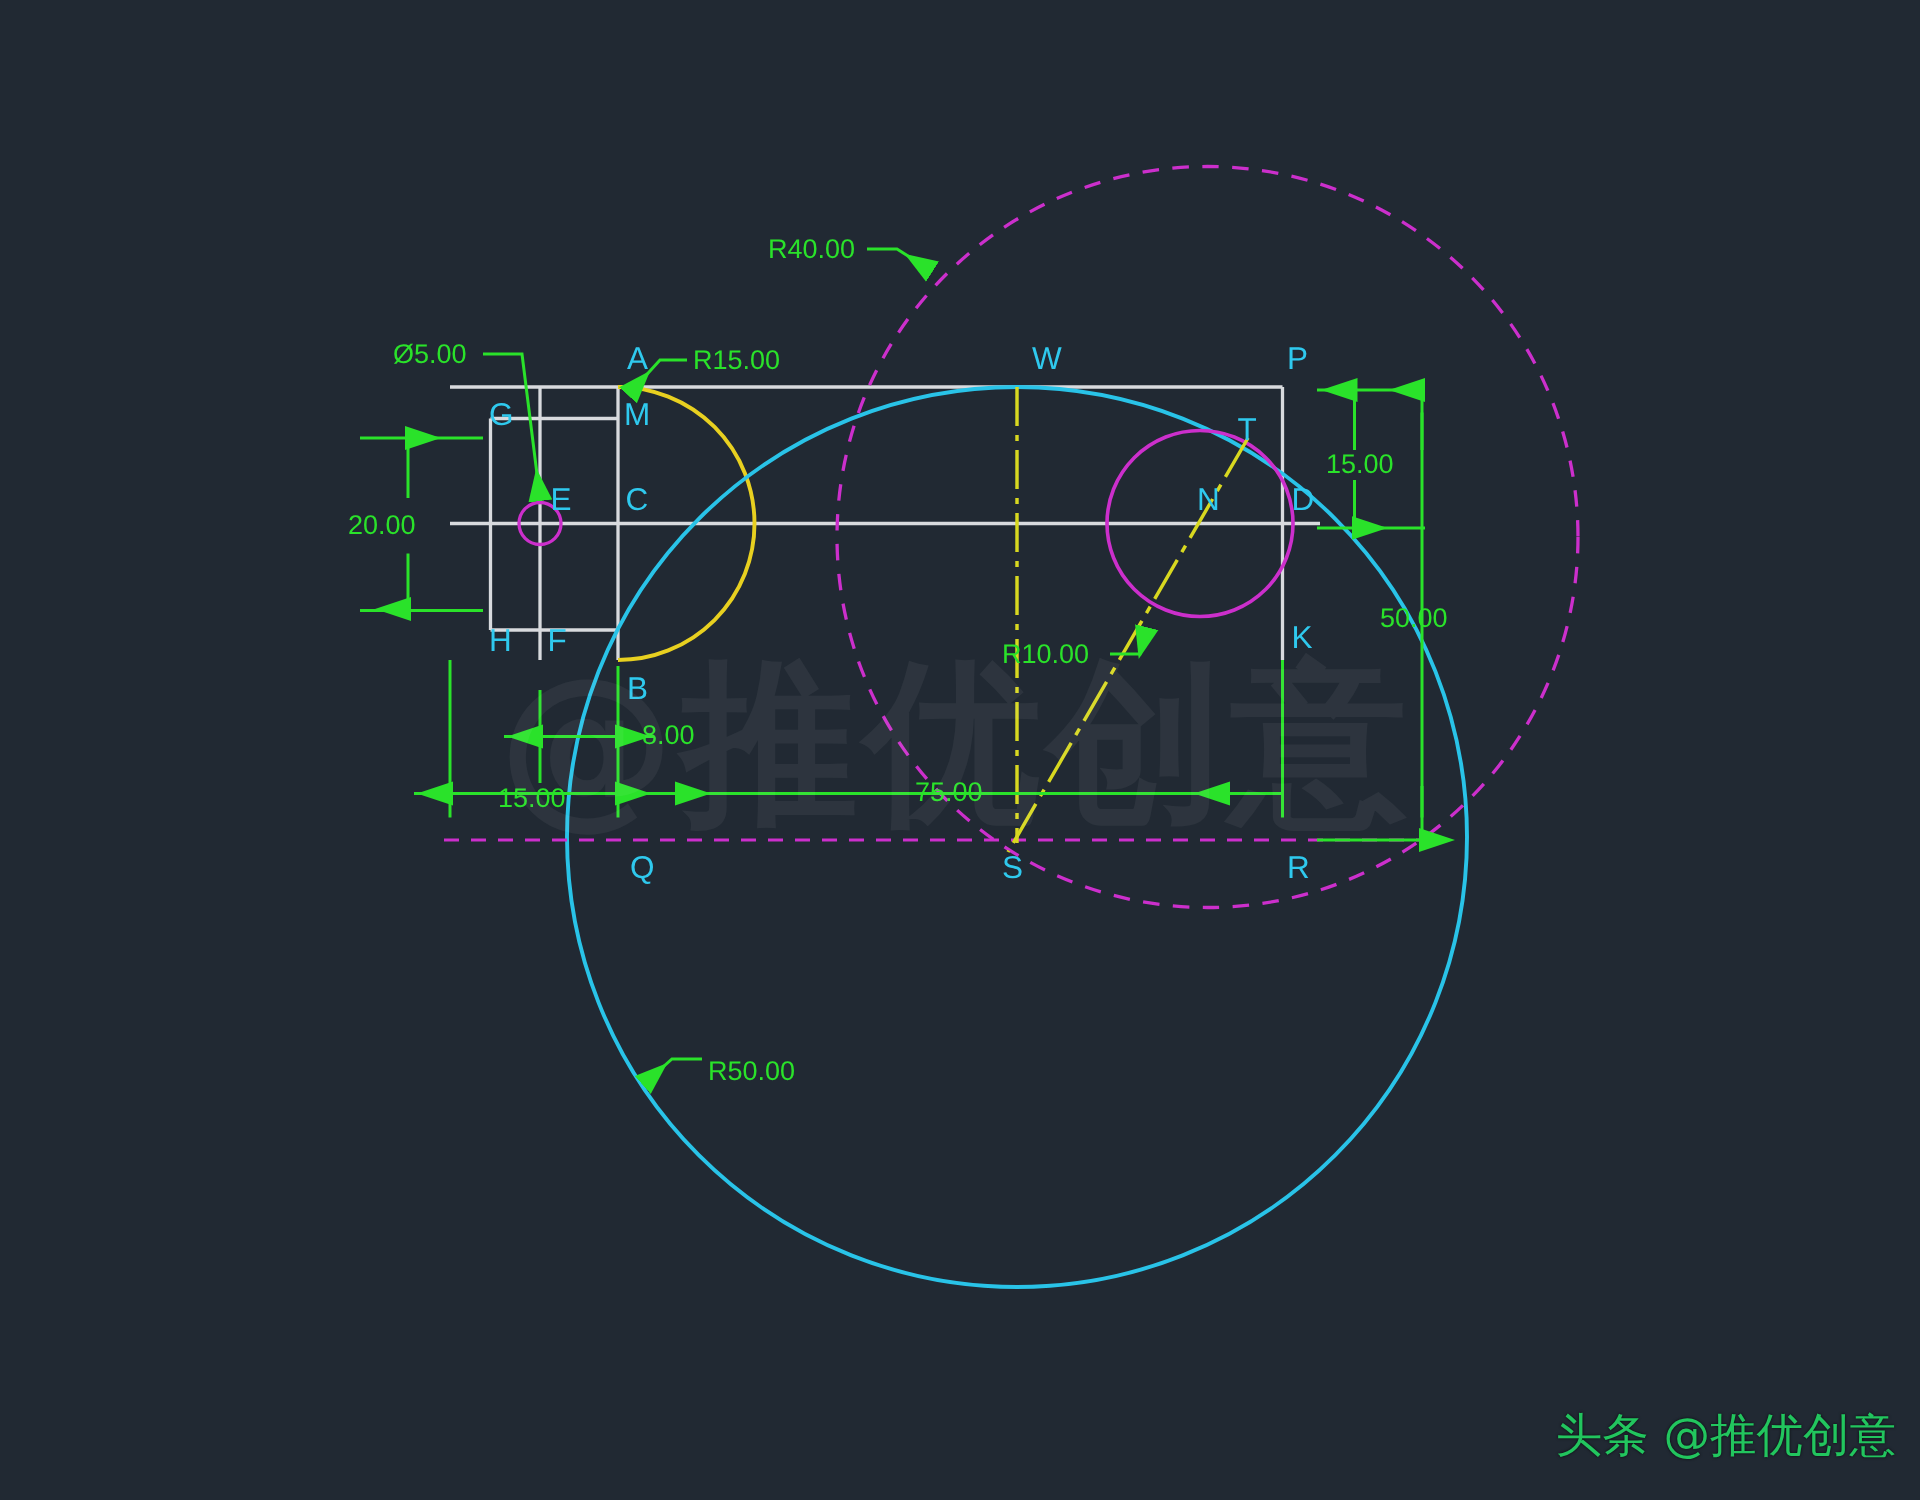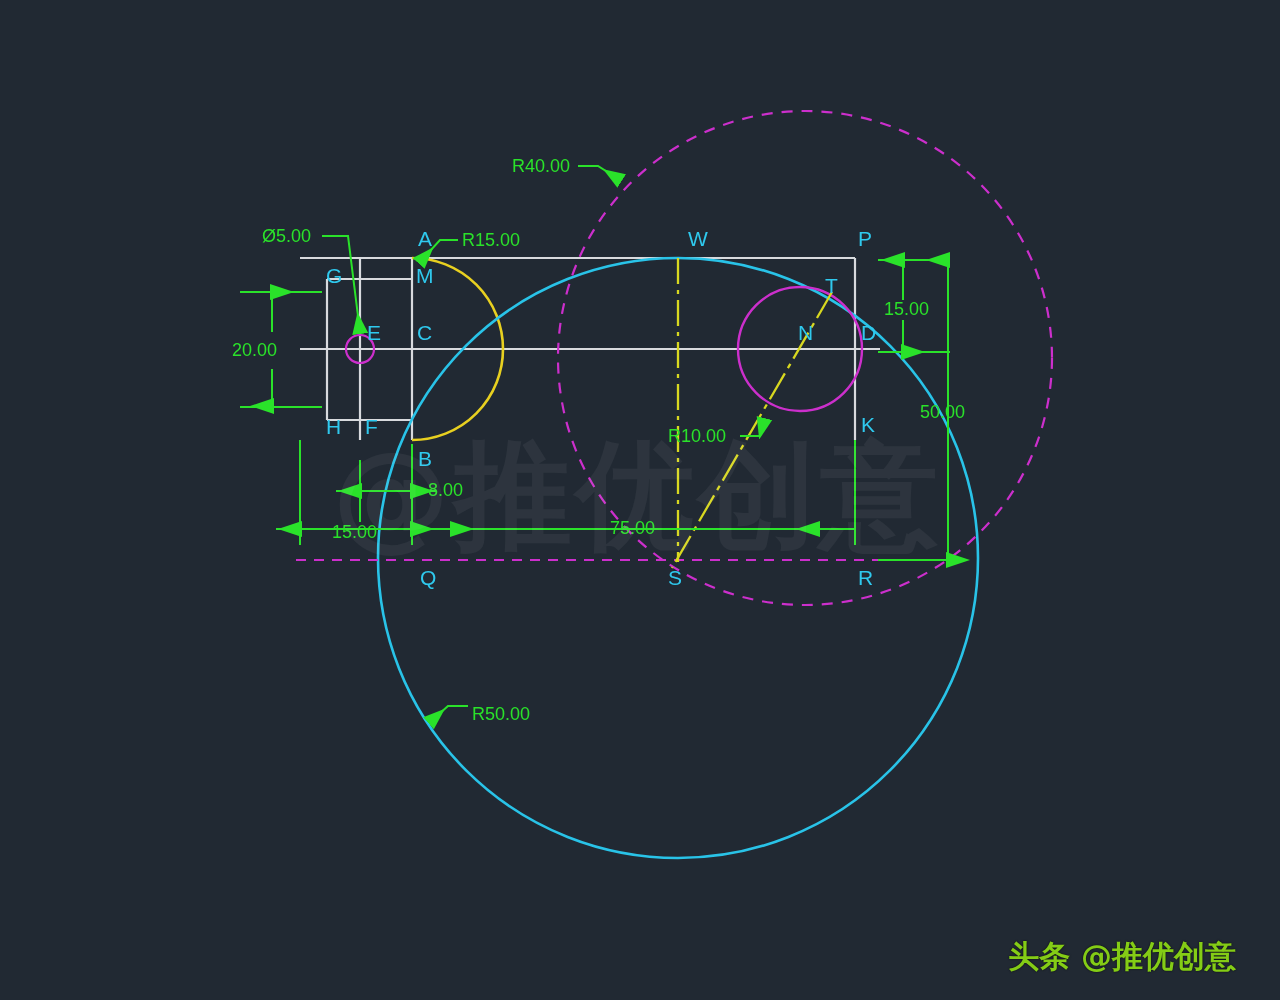--- a/index.html
+++ b/index.html
@@ -6,23 +6,23 @@
   body{width:1280px;height:1000px;overflow:hidden;font-family:"Liberation Sans",sans-serif;}
   #stage{position:relative;width:1280px;height:1000px;background:#212933;}
   svg{position:absolute;left:0;top:0;width:1280px;height:1000px;}
   .wm-main{
     position:absolute;left:332px;top:420px;width:620px;height:150px;
     font-family:"DejaVu Sans",sans-serif;font-size:118px;font-weight:bold;
     color:rgba(255,255,255,0.055);letter-spacing:4px;white-space:nowrap;
     pointer-events:none;user-select:none;line-height:150px;
   }
   .wm-corner{
-    position:absolute;right:44px;bottom:22px;
-    font-family:"DejaVu Sans",sans-serif;font-size:31px;font-weight:bold;
-    color:#84cc16;white-space:nowrap;user-select:none;
+    position:absolute;right:16px;bottom:22px;
+    font-family:"DejaVu Sans",sans-serif;font-size:31px;font-weight:normal;
+    color:#22c55e;white-space:nowrap;user-select:none;
     text-shadow:0 0 2px rgba(0,0,0,.8);
   }
   text{font-family:"Liberation Sans",sans-serif;}
   .lbl{fill:#2fc9ee;font-size:21px;}
   .dim{fill:#2ae22a;font-size:18px;}
 </style>
 </head>
 <body>
 
 <div id="stage">

